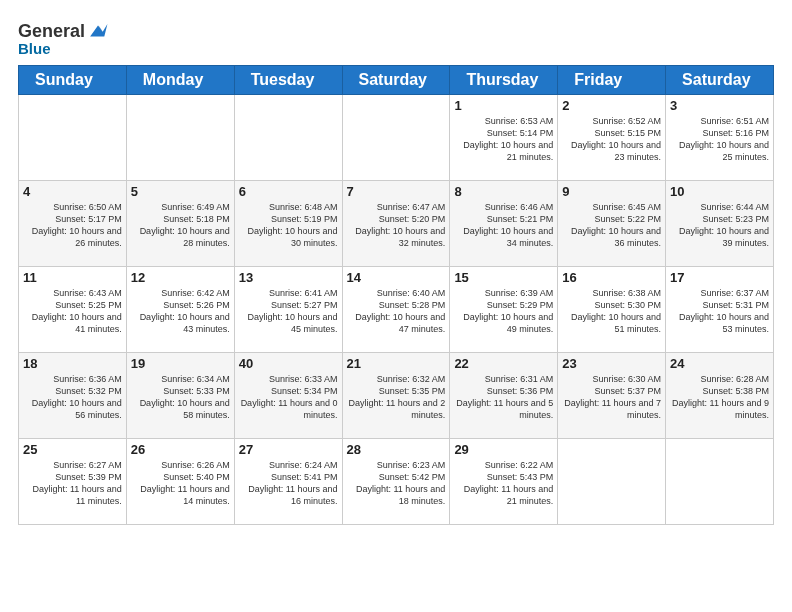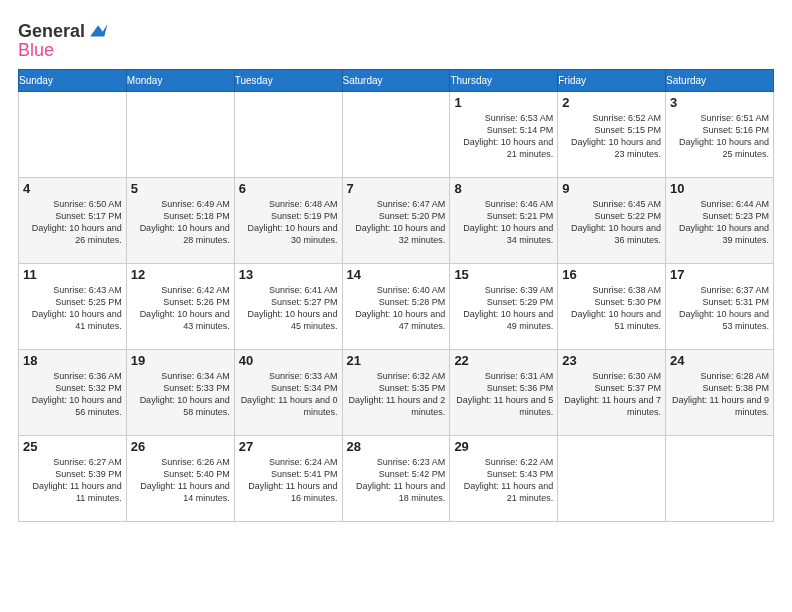--- a/index.html
+++ b/index.html
@@ -50,23 +50,23 @@
     }
     .calendar {
       flex: 1;
       border-collapse: collapse;
       width: 100%;
       table-layout: fixed;
     }
     .calendar th {
       background: #2176c7;
       color: #fff;
-      font-size: 10px;
-      font-weight: normal;
-      padding: 5px 0;
+      font-size: 16px;
+      font-weight: bold;
+      padding: 5px 16px;
       text-align: left;
       border: 1px solid #1a5fa0;
     }
     .calendar td {
       border: 1px solid #ccc;
       vertical-align: top;
       padding: 3px 4px;
       font-size: 9.5px;
       color: #333;
       height: 86px;
@@ -101,21 +101,21 @@
   <div class="header">
     <div class="logo">
       <div>
         <div style="display:flex;align-items:center;">
           <span class="logo-general" style="font-size:18px;font-weight:bold;color:#333;">General</span>
           <svg class="logo-icon" viewBox="0 0 28 22" width="28" height="22">
             <polygon points="4,18 14,4 20,12 26,2 22,18" fill="#2176c7"></polygon>
             <polygon points="14,4 20,12 16,6" fill="#1a5fa0"></polygon>
           </svg>
         </div>
-        <span class="logo-blue" style="font-size:18px;font-weight:normal;color:#ec4899;display:block;margin-top:-2px;">Blue</span>
+        <span class="logo-blue" style="font-size:15px;font-weight:bold;color:#0369a1;display:block;margin-top:-2px;">Blue</span>
       </div>
     </div>
     <div class="title-block">
       <div class="cal-title"></div>
       <div class="cal-subtitle"></div>
     </div>
   </div>
 
   <table class="calendar">
     <thead>

